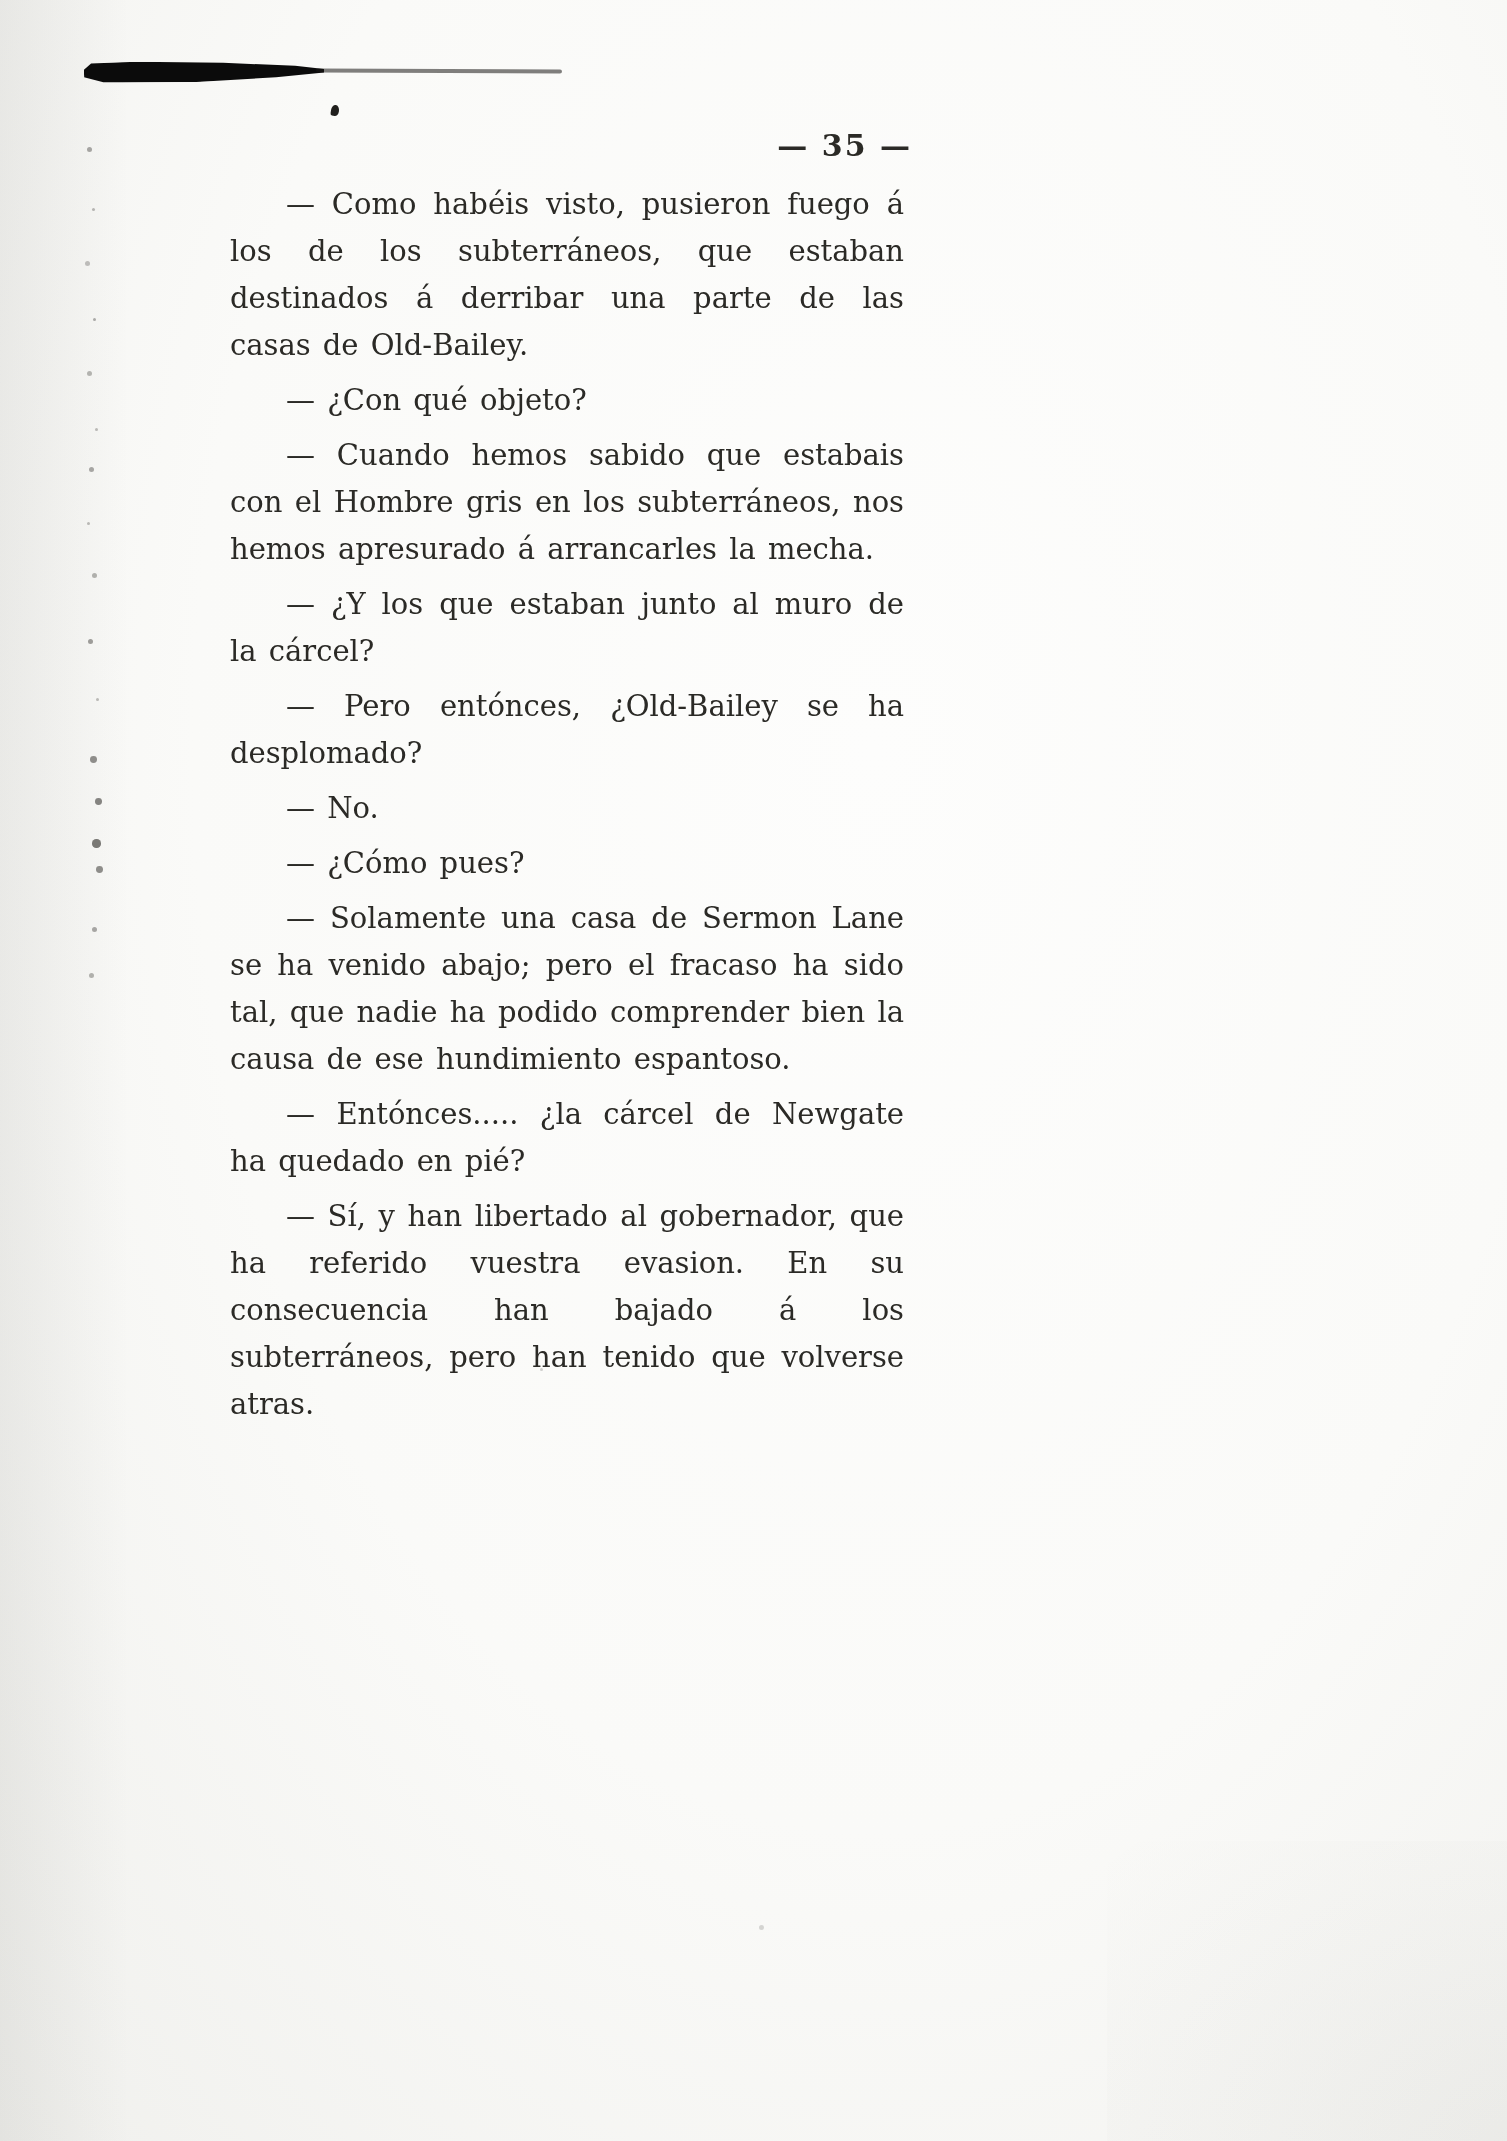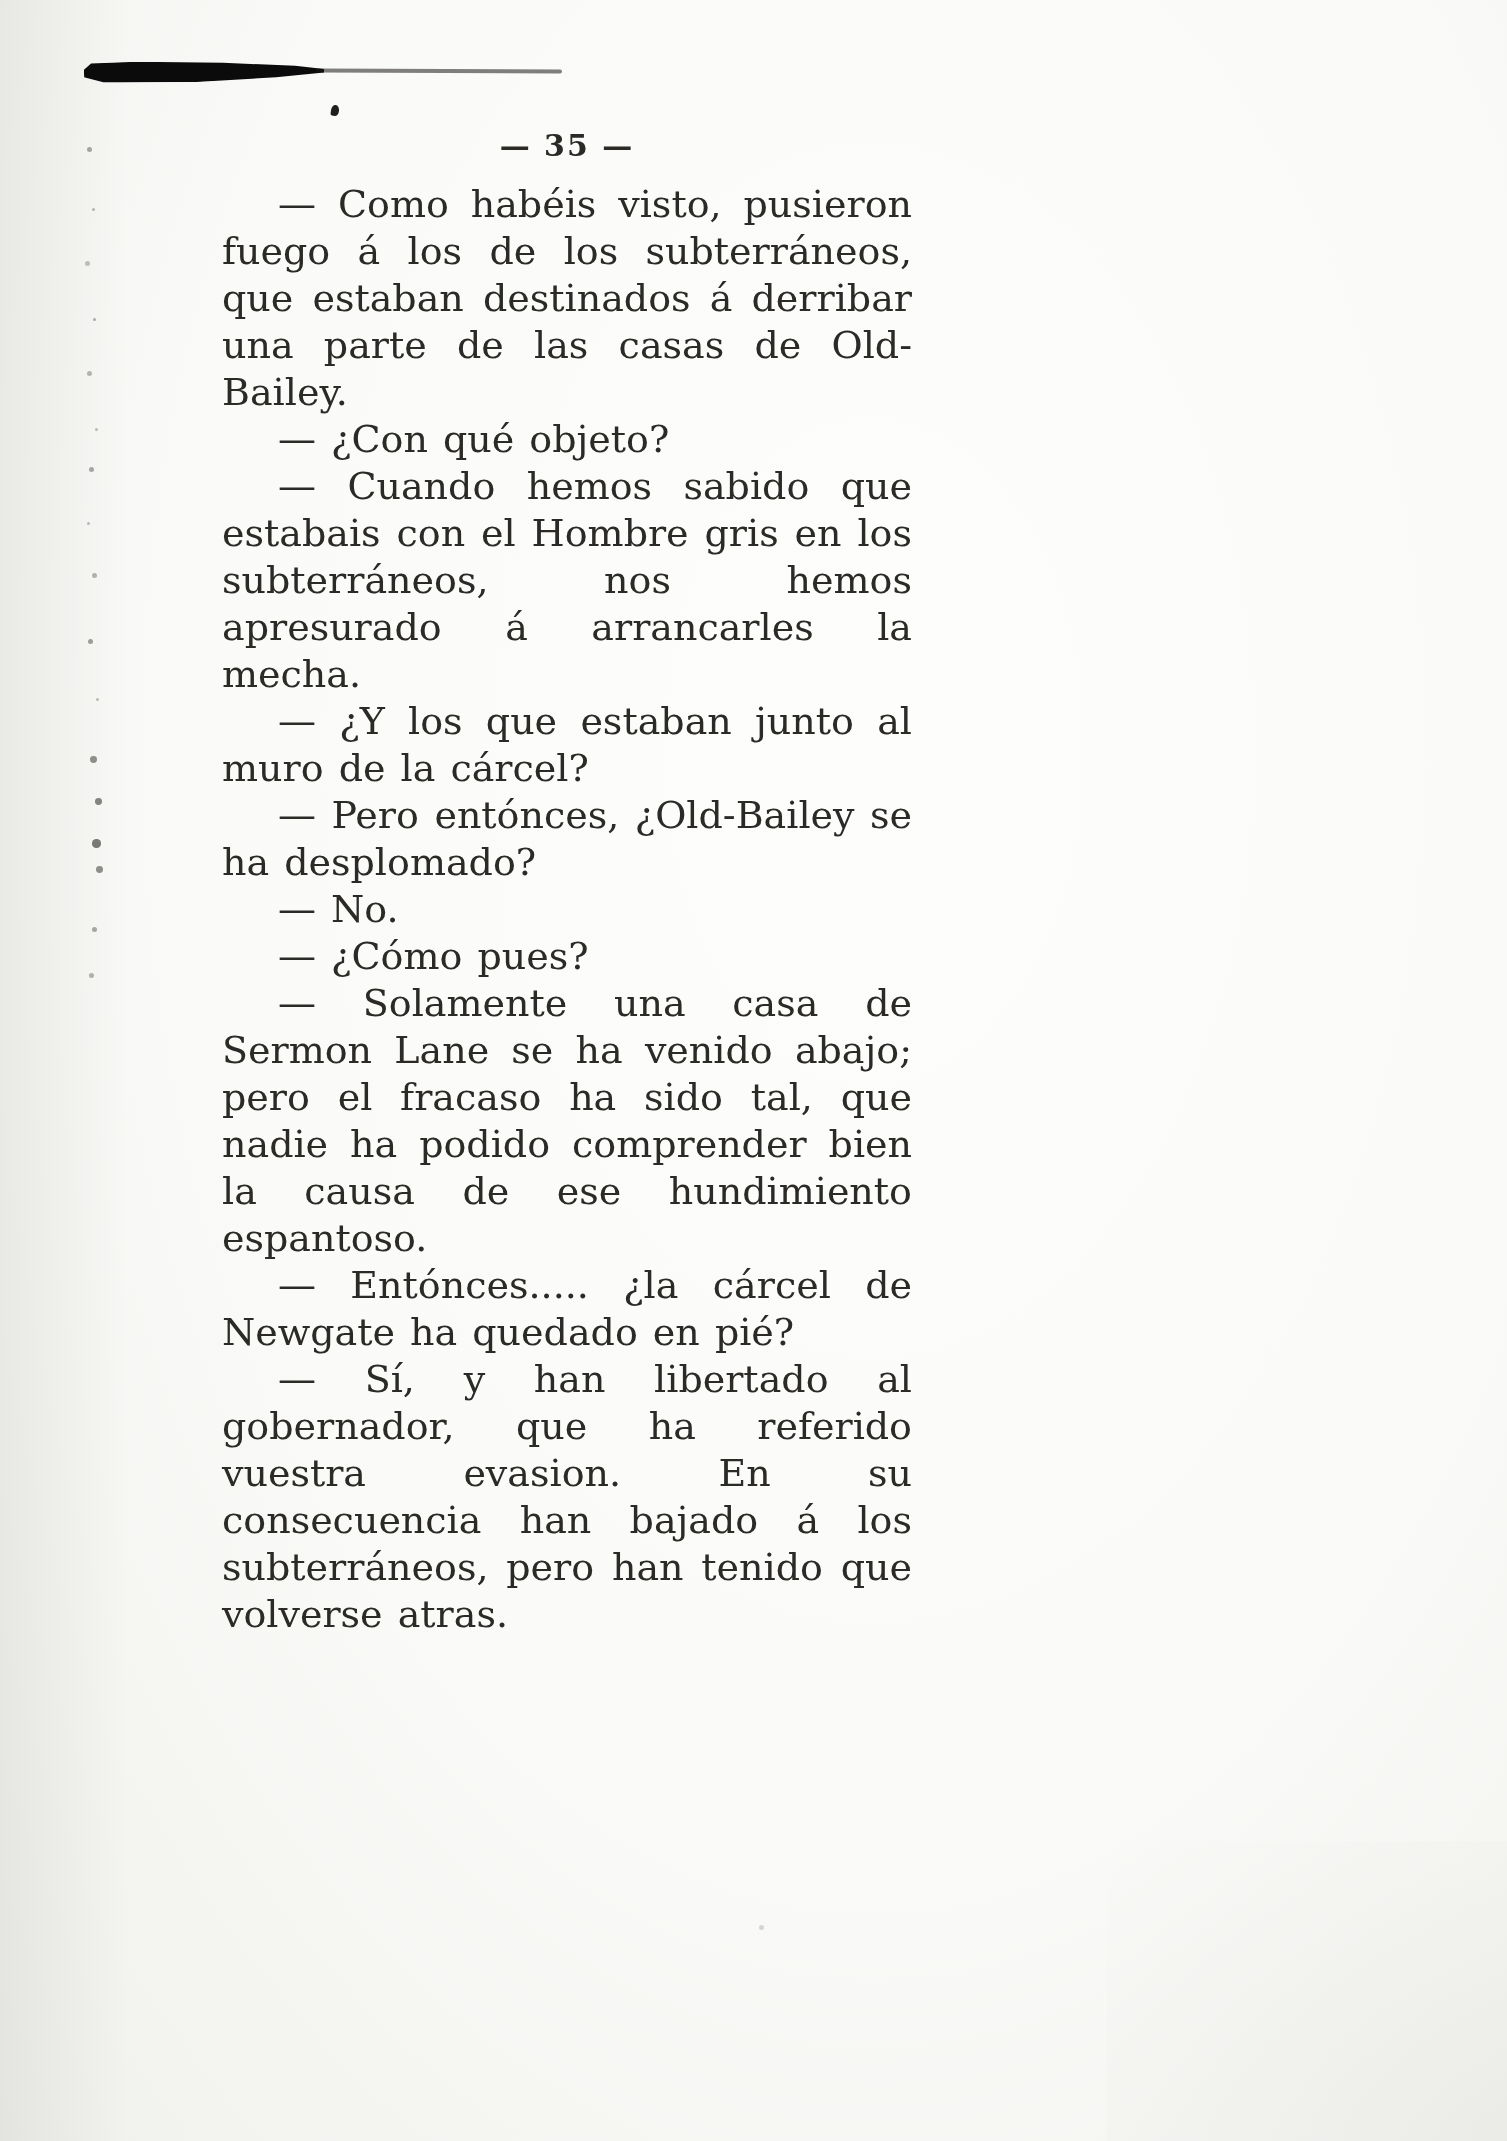--- a/index.html
+++ b/index.html
@@ -98,31 +98,31 @@
   }
 
   .text-block {
     position: absolute;
     left: 222px;
     top: 128px;
     width: 690px;
   }
 
   .page-number {
-    text-align: center;
+    text-align: right;
     font-size: 30px;
     font-weight: 700;
     letter-spacing: 2px;
     margin-bottom: 18px;
     color: var(--ink, #2b2a26);
   }
 
   .body-text .para {
-    margin: 0;
-    font-size: 38px;
+    margin: 8px;
+    font-size: 29px;
     line-height: 47px;
     text-align: justify;
     text-indent: 56px;
     word-spacing: 3px;
     color: var(--ink, #2b2a26);
   }
 </style>
 </head>
 <body>
 

